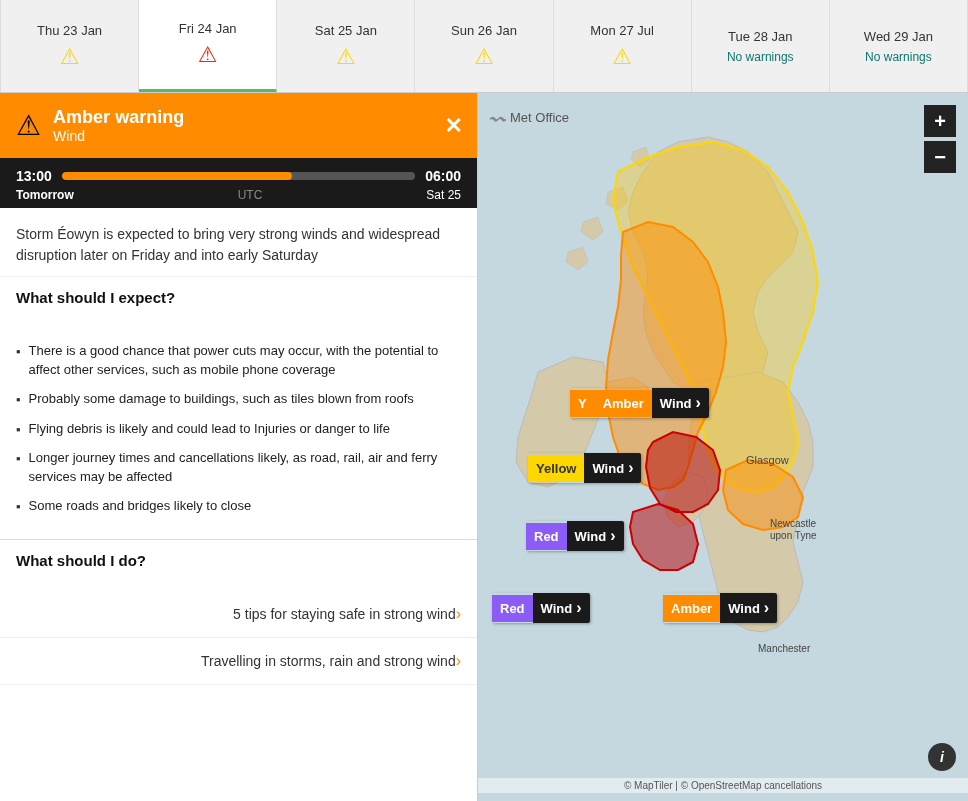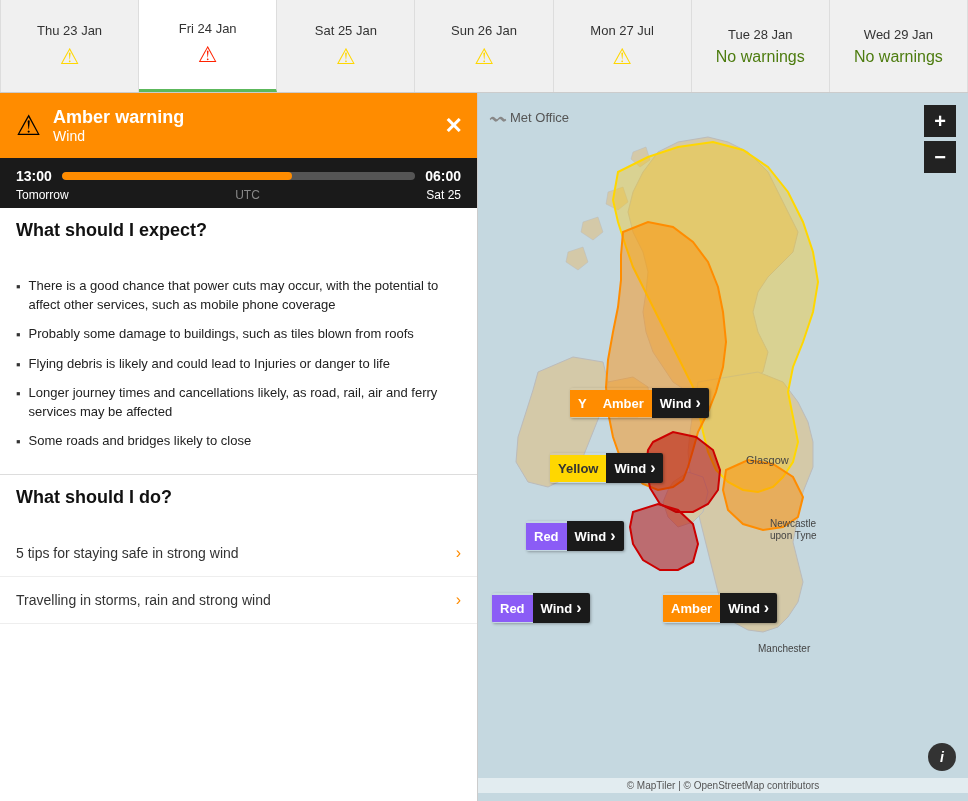--- a/index.html
+++ b/index.html
@@ -33,22 +33,22 @@
     .tab-date {
       font-size: 13px;
       color: #333;
       margin-bottom: 6px;
       text-align: center;
     }
     .tab-icon {
       font-size: 22px;
     }
     .tab-no-warn {
-      font-size: 16px;
-      color: #4d7c0f;
+      font-size: 12px;
+      color: #0f766e;
     }
 
     
     .main-content {
       display: flex;
       height: calc(801px - 93px);
     }
 
     
     .left-panel {
@@ -124,39 +124,39 @@
       background: #FF8C00;
       width: 65%;
       border-radius: 4px;
     }
     .date-row {
       display: flex;
       justify-content: space-between;
       font-size: 12px;
       color: #aaa;
     }
-    .date-left { font-weight: normal; color: white; text-align: right; }
+    .date-left { font-weight: bold; color: white; text-align: right; }
     .date-utc { color: #888; }
     .date-right { font-weight: normal; color: white; }
 
     
     .description-area {
       padding: 16px 16px 10px;
       font-size: 14px;
       color: #333;
       line-height: 1.5;
       border-bottom: 1px solid #eee;
     }
 
     
     .section {
       padding: 12px 16px;
     }
     .section-title {
-      font-size: 18px;
+      font-size: 15px;
       font-weight: bold;
       color: #111;
       margin-bottom: 10px;
     }
     .bullet-list {
       list-style: none;
       padding: 0;
       margin-top: 36px;
     }
     .bullet-list li {
@@ -174,21 +174,21 @@
       flex-shrink: 0;
       margin-top: 1px;
     }
 
     .divider { border: none; border-top: 1px solid #ddd; }
 
     
     .action-link {
       display: flex;
       align-items: center;
-      justify-content: space-between;
+      justify-content: flex-end;
       padding: 14px 16px;
       border-bottom: 1px solid #eee;
       font-size: 14px;
       color: #333;
       cursor: pointer;
       text-decoration: none;
     }
     .chevron { color: #FF8C00; font-size: 16px; }
 
     
@@ -374,20 +374,21 @@
         </div>
         <span class="time-end">06:00</span>
       </div>
       <div class="date-row">
         <span class="date-left">Tomorrow</span>
         <span class="date-utc">UTC</span>
         <span class="date-right">Sat 25</span>
       </div>
     </div>
 
+    <div class="description-area">Storm Éowyn is expected to bring very strong winds and widespread disruption later on Friday and into early Saturday</div>
 
     <div class="section">
       <div class="section-title">What should I expect?</div>
       <ul class="bullet-list">
       <li>There is a good chance that power cuts may occur, with the potential to affect other services, such as mobile phone coverage</li>
           <li>Probably some damage to buildings, such as tiles blown from roofs</li>
           <li>Flying debris is likely and could lead to Injuries or danger to life</li>
           <li>Longer journey times and cancellations likely, as road, rail, air and ferry services may be affected</li>
           <li>Some roads and bridges likely to close</li>
         </ul>
@@ -457,21 +458,21 @@
         <button class="map-btn">+</button>
         <button class="map-btn">−</button>
       </div>
 
       <div class="map-badge badge-amber" style="top: 295px; left: 92px;">
         <div class="badge-color">Y</div>
         <div class="badge-color" style="background:#FF8C00;">Amber</div>
         <div class="badge-label">Wind</div>
       </div>
 
-      <div class="map-badge badge-yellow" style="top: 360px; left: 72px;">
+      <div class="map-badge badge-yellow" style="top: 360px; left: 50px;">
         <div class="badge-color">Yellow</div>
         <div class="badge-label">Wind</div>
       </div>
 
       <div class="map-badge badge-red" style="top: 428px; left: 48px;">
         <div class="badge-color">Red</div>
         <div class="badge-label">Wind</div>
       </div>
 
       <div class="map-badge badge-red" style="top: 500px; left: 14px;">
@@ -479,17 +480,17 @@
         <div class="badge-label">Wind</div>
       </div>
 
       <div class="map-badge badge-amber" style="top: 500px; left: 185px;">
         <div class="badge-color" style="background:#FF8C00;">Amber</div>
         <div class="badge-label">Wind</div>
       </div>
 
       <button class="map-info-btn">i</button>
 
-      <div class="map-attribution">© MapTiler | © OpenStreetMap contributors</div>
+      <div class="map-attribution">© MapTiler | © OpenStreetMap cancellations</div>
 
     </div>
   </div>
 </div>
 
 </body></html>

